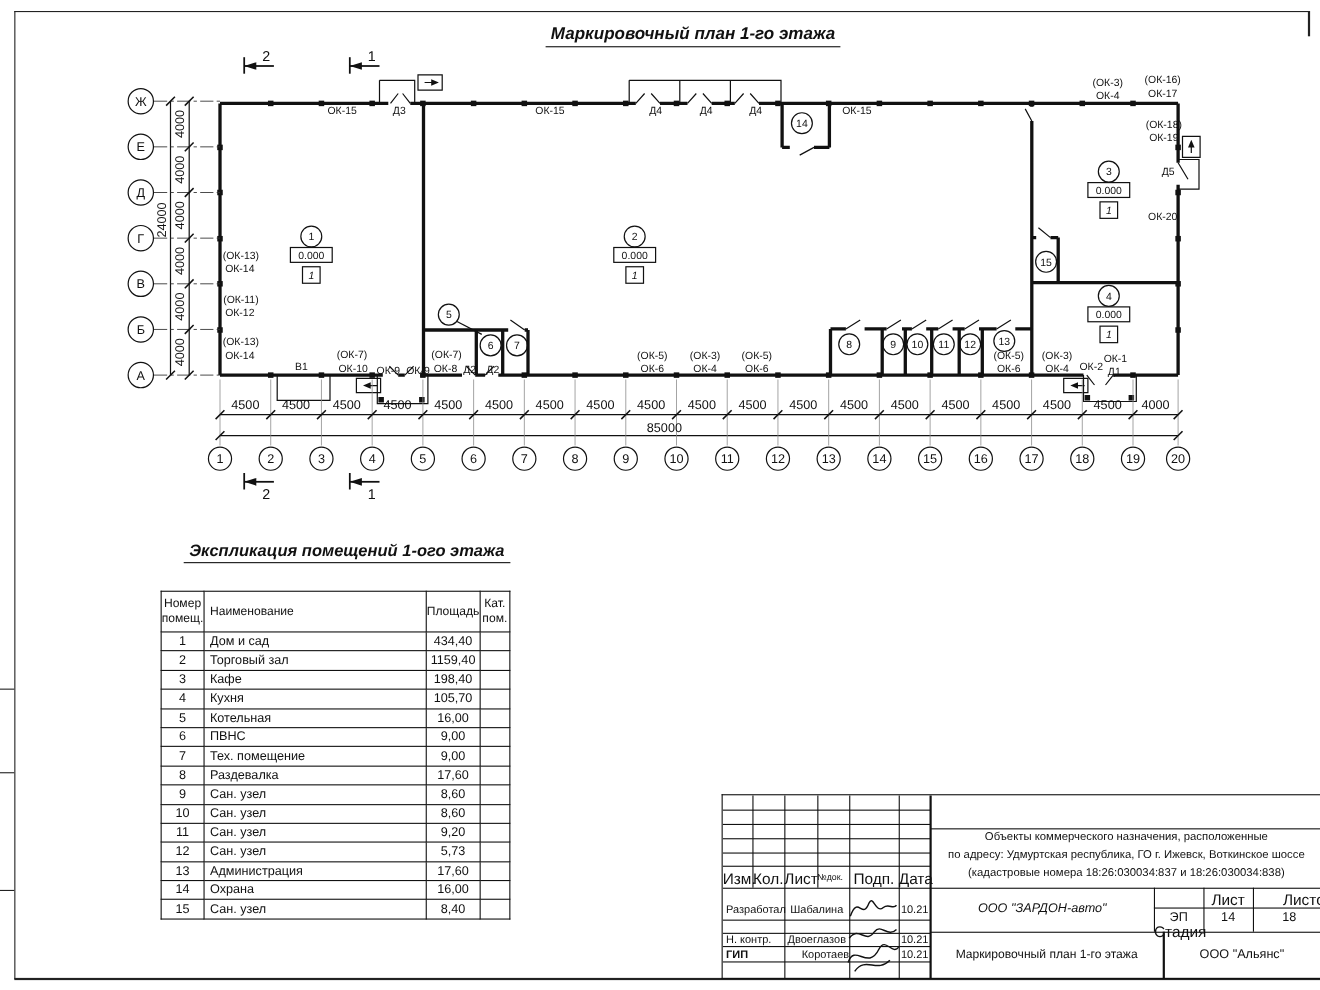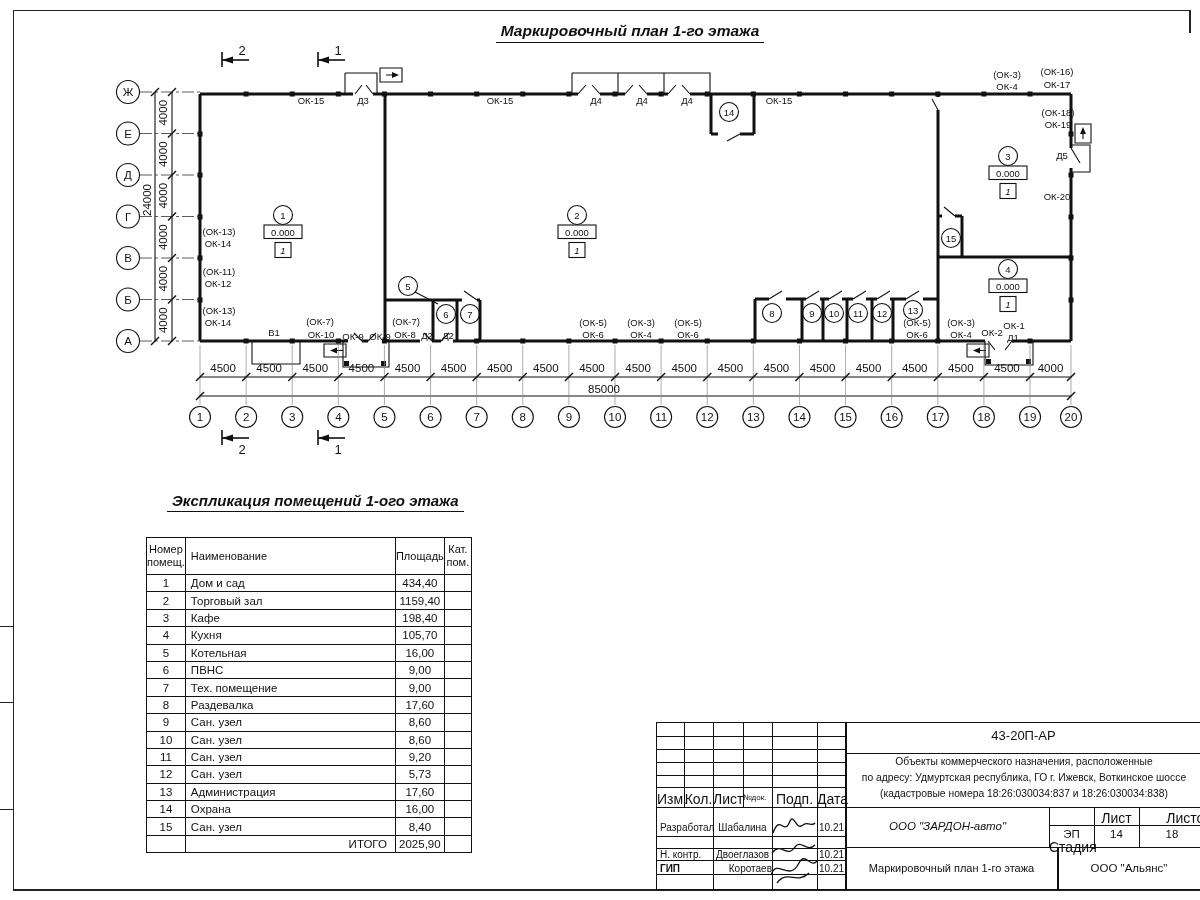--- a/index.html
+++ b/index.html
@@ -479,26 +479,20 @@
           <td class="c1">Охрана</td>
           <td class="c2">16,00</td>
           <td class="c3"></td>
         </tr>
         <tr>
           <td class="c0">15</td>
           <td class="c1">Сан. узел</td>
           <td class="c2">8,40</td>
           <td class="c3"></td>
         </tr>
-        <tr>
-          <td class="c0"></td>
-          <td class="c1 tot">ИТОГО</td>
-          <td class="c2">2025,90</td>
-          <td class="c3"></td>
-        </tr>
       </tbody>
 </table>
 
 <div id="tblock">
 
   <div class="vl" style="left:27px;top:0;height:84px;"></div>
   <div class="vl" style="left:86px;top:0;height:84px;"></div>
   <div class="vl" style="left:56px;top:0;height:168px;"></div>
   <div class="vl" style="left:115px;top:0;height:168px;"></div>
   <div class="vl" style="left:160px;top:0;height:168px;"></div>
@@ -515,21 +509,20 @@
   <div class="hl" style="left:0;top:64px;width:189px;"></div>
   <div class="hl hthick" style="left:0;top:84px;width:544px;"></div>
   <div class="hl" style="left:0;top:113px;width:189px;"></div>
   <div class="hl" style="left:0;top:125px;width:189px;"></div>
   <div class="hl" style="left:0;top:137px;width:189px;"></div>
   <div class="hl" style="left:0;top:151px;width:189px;"></div>
   <div class="hl" style="left:189px;top:30px;width:355px;"></div>
   <div class="hl" style="left:392px;top:102px;width:152px;"></div>
   <div class="hl hthick" style="left:189px;top:124px;width:355px;"></div>
 
-  <div class="t" style="left:189px;top:5px;width:355px;text-align:center;font-size:13px;">43-20П-АР</div>
   <div class="t" style="left:192px;top:33px;width:350px;text-align:center;font-size:10.3px;">Объекты коммерческого назначения, расположенные</div>
   <div class="t" style="left:192px;top:49px;width:350px;text-align:center;font-size:10.3px;">по адресу: Удмуртская республика, ГО г. Ижевск, Воткинское шоссе</div>
   <div class="t" style="left:192px;top:65px;width:350px;text-align:center;font-size:10.3px;">(кадастровые номера 18:26:030034:837 и 18:26:030034:838)</div>
   <div class="t" style="left:0;top:68px;width:27px;text-align:center;">Изм.</div>
   <div class="t" style="left:27px;top:68px;width:29px;text-align:center;">Кол.</div>
   <div class="t" style="left:56px;top:68px;width:30px;text-align:center;">Лист</div>
   <div class="t" style="left:86px;top:70px;width:29px;text-align:left;font-size:8px;">№док.</div>
   <div class="t" style="left:115px;top:68px;width:45px;text-align:center;">Подп.</div>
   <div class="t" style="left:160px;top:68px;width:29px;">Дата</div>
   <div class="t" style="left:3px;top:99px;font-size:10px;">Разработал</div>

